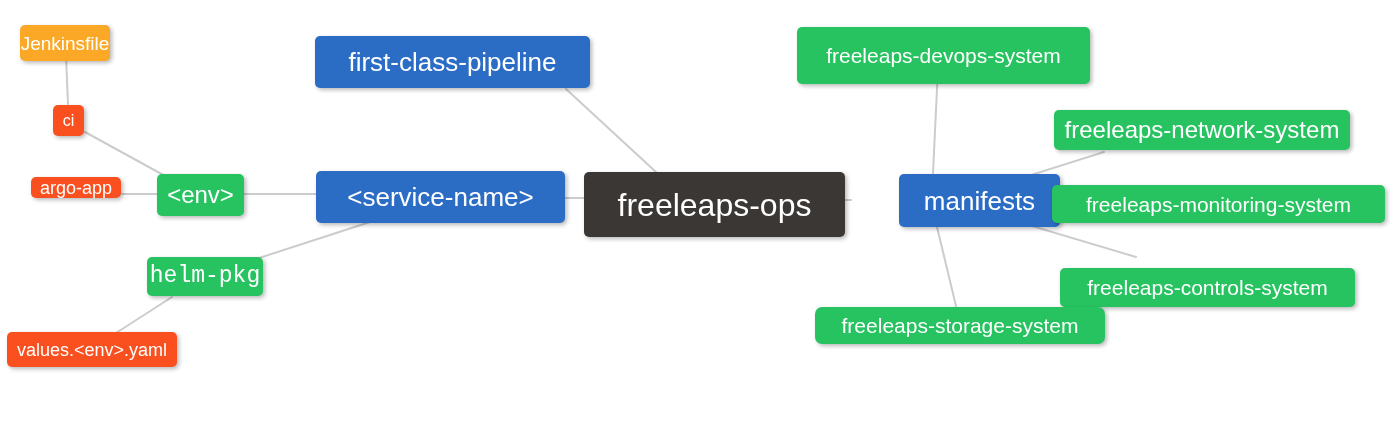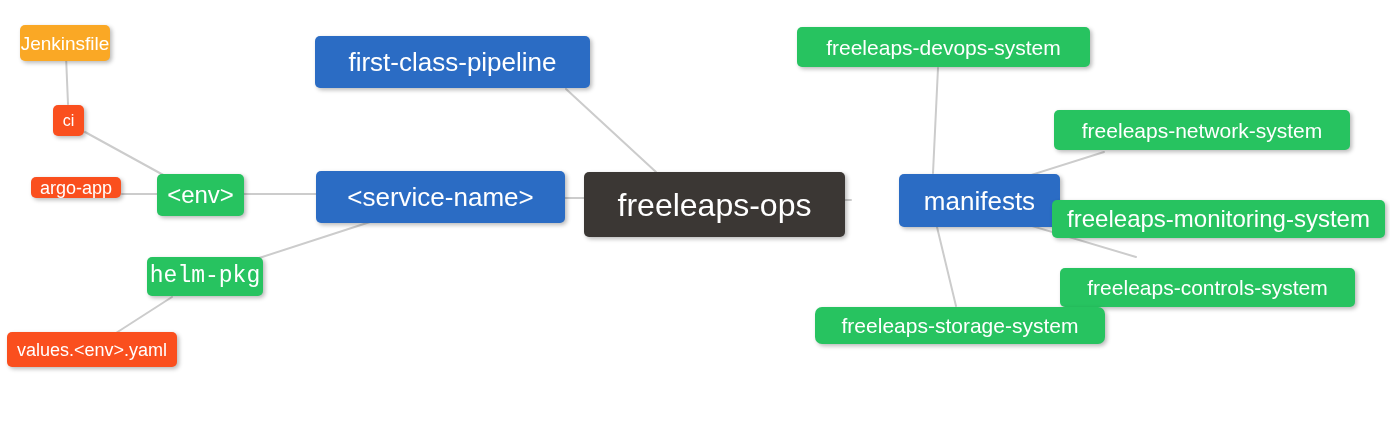--- a/index.html
+++ b/index.html
@@ -84,27 +84,27 @@
       </div>
       <div class="node" style="left: 316px; top: 171px; width: 249px; height: 52px; font-size: 26px; background: rgb(43, 108, 196);">
         <span>&lt;service-name&gt;</span>
       </div>
       <div class="node" style="left: 584px; top: 172px; width: 261px; height: 65px; font-size: 32px; background: rgb(59, 55, 52);">
         <span>freeleaps-ops</span>
       </div>
       <div class="node" style="left: 851px; top: 174px; width: 161px; height: 53px; font-size: 26px; background: rgb(43, 108, 196); margin-left: 48px;">
         <span>manifests</span>
       </div>
-      <div class="node" style="left: 797px; top: 27px; width: 293px; height: 40px; font-size: 21px; background: rgb(39, 195, 96);">
+      <div class="node" style="left: 797px; top: 27px; width: 293px; height: 57px; font-size: 21px; background: rgb(39, 195, 96);">
         <span>freeleaps-devops-system</span>
       </div>
-      <div class="node" style="left: 1054px; top: 110px; width: 296px; height: 40px; font-size: 21px; background: rgb(39, 195, 96);">
+      <div class="node" style="left: 1054px; top: 110px; width: 296px; height: 40px; font-size: 24px; background: rgb(39, 195, 96);">
         <span>freeleaps-network-system</span>
       </div>
-      <div class="node" style="left: 1052px; top: 185px; width: 333px; height: 38px; font-size: 24px; background: rgb(39, 195, 96); margin-top: 15px;">
+      <div class="node" style="left: 1052px; top: 185px; width: 333px; height: 38px; font-size: 21px; background: rgb(39, 195, 96);">
         <span>freeleaps-monitoring-system</span>
       </div>
       <div class="node" style="left: 1060px; top: 268px; width: 295px; height: 39px; font-size: 21px; background: rgb(39, 195, 96);">
         <span>freeleaps-controls-system</span>
       </div>
       <div class="node" style="left: 815px; top: 307px; width: 290px; height: 37px; font-size: 21px; background: rgb(39, 195, 96); border-radius: 7px;">
         <span>freeleaps-storage-system</span>
       </div>
     </div>
 </div>

